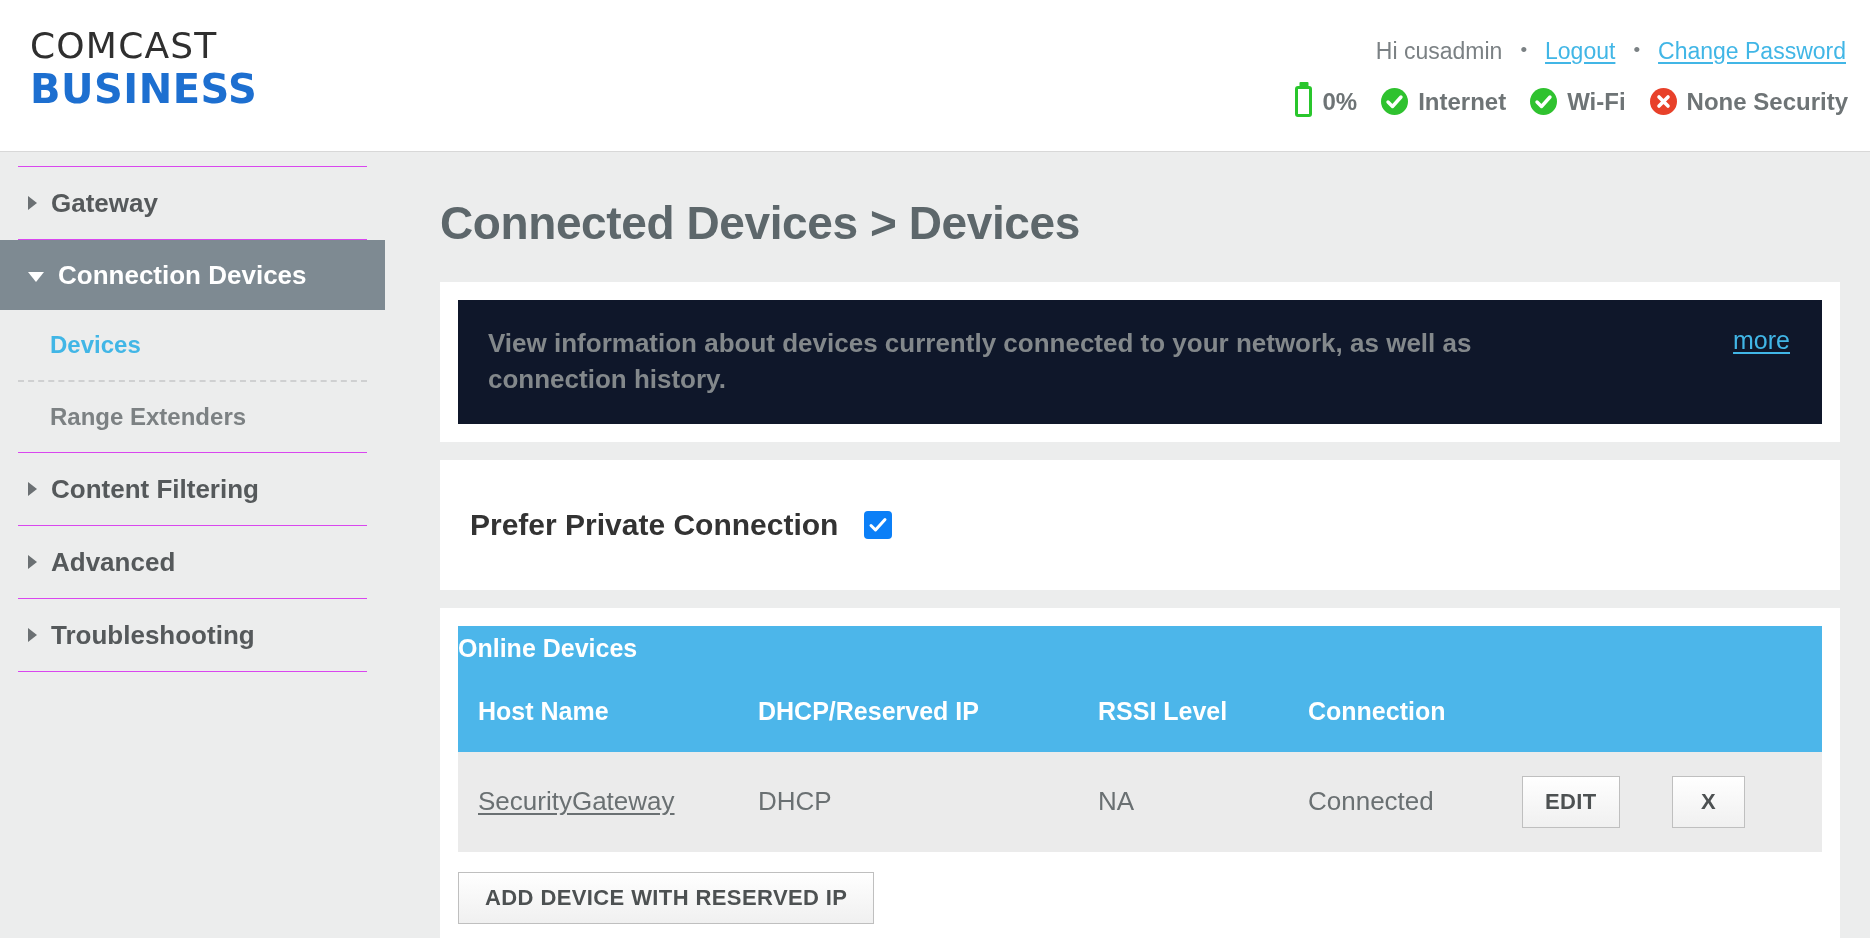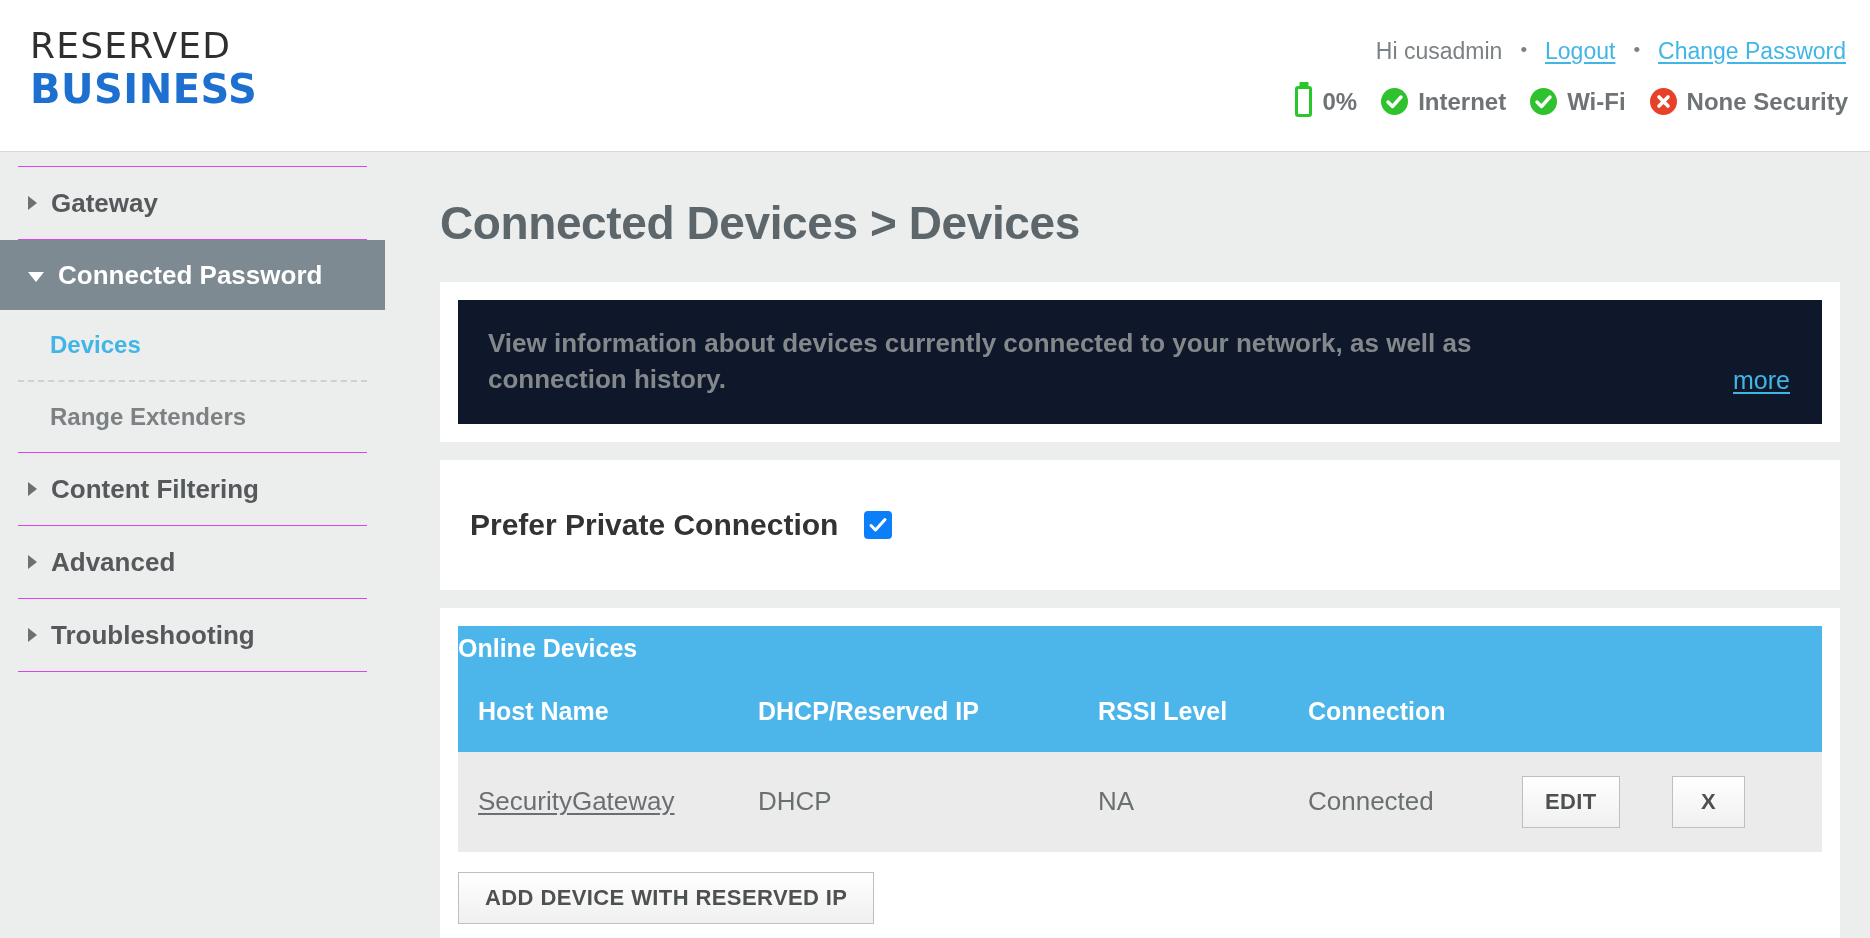--- a/index.html
+++ b/index.html
@@ -198,21 +198,20 @@
     line-height: 1.38;
     max-width: 1120px;
   }
   .morelink {
     position: absolute;
     right: 32px; top: 26px;
     color: #41b6e6;
     font-size: 25px;
     text-decoration: underline;
     text-underline-offset: 3px;
-    margin-top: 40px;
   }
 
   .prefbox {
     display: flex; align-items: center;
     padding: 48px 30px 48px 30px;
   }
   .preflabel {
     font-size: 30px;
     font-weight: bold;
     color: #333333;
@@ -281,21 +280,21 @@
   .btn.sm { padding: 12px 22px; }
   .btn.xs { padding: 12px 28px; }
   .addrow { padding: 20px 18px 30px 18px; background: #fff; }
 </style>
 </head>
 <body>
 
 <div class="topbar">
 
   <div class="logo">
-    <span class="l1">RESERVED</span>
+    <span class="l1">COMCAST</span>
     <span class="l2">BUSINESS</span>
   </div>
 
   <div class="acctrow">
     <span class="greet">Hi cusadmin</span>
     <span class="sep">•</span>
     <a href="#">Logout</a>
     <span class="sep">•</span>
     <a href="#">Change Password</a>
   </div>
@@ -344,21 +343,21 @@
     <div class="navgroup">
       <div class="navitem">
         <span class="caret"></span>
         <span>Gateway</span>
       </div>
     </div>
 
     <div class="navgroup">
       <div class="navitem active">
         <span class="caret down"></span>
-        <span>Connected Password</span>
+        <span>Connection Devices</span>
       </div>
     </div>
 
     <div class="subitem sel">
       <span>Devices</span>
     </div>
     <div class="dashsep"></div>
     <div class="subitem">
       <span>Range Extenders</span>
     </div>

